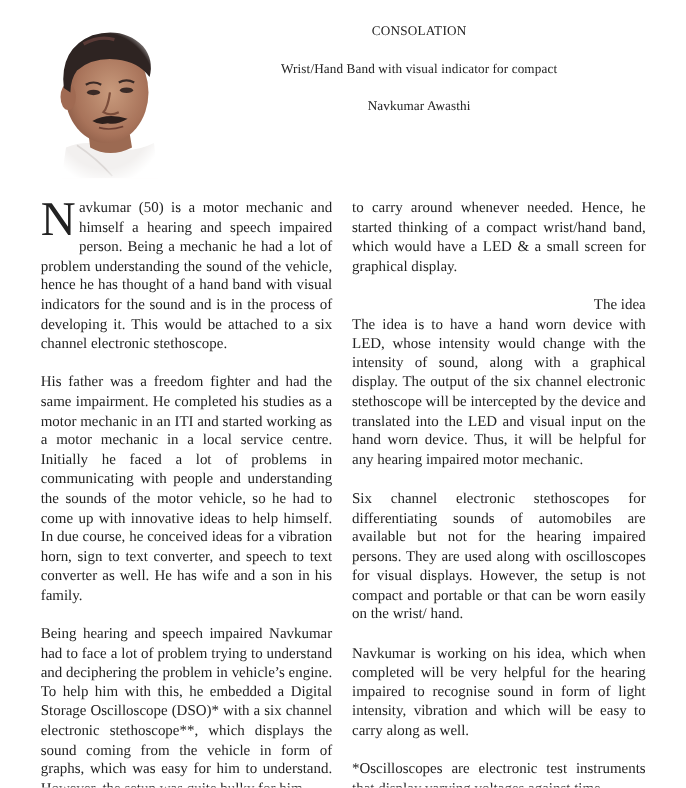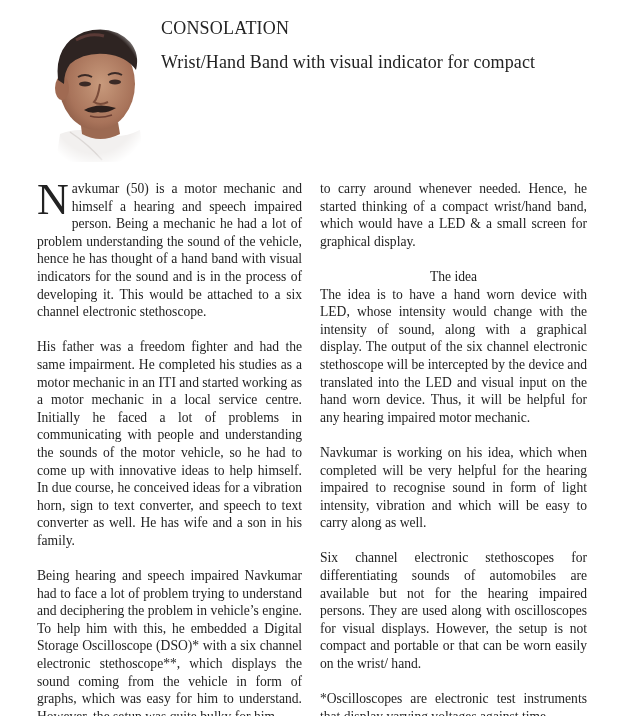--- a/index.html
+++ b/index.html
@@ -5,21 +5,21 @@
   html, body { margin: 0; padding: 0; background: #ffffff; }
   body {
     width: 624px; height: 716px; overflow: hidden; position: relative;
     font-family: "Liberation Serif", serif; color: #232323;
   }
   .photo {
     position: absolute; left: 40px; top: 22px; width: 110px; height: 140px;
   }
   .header {
     position: absolute; left: 161px; top: 20px; width: 440px;
-    font-size: 18px; line-height: 17px; letter-spacing: 0.1px;
+    font-size: 12px; line-height: 17px; letter-spacing: 0.1px; text-align: center;
   }
   .header p { margin: 0; }
   .header .gap { height: 17px; }
   .header .section { letter-spacing: 0.2px; }
   .col {
     position: absolute; top: 180px;
     font-size: 13.6px; line-height: 17.6px;
     text-align: justify; hyphens: none;
   }
   .col-left { left: 37px; width: 265px; }
@@ -72,28 +72,29 @@
     <path d="M50 94 Q60 97 72 93" stroke="#6b3e32" stroke-width="1.5" fill="none"></path>
     <rect x="0" y="0" width="110" height="140" fill="url(#fade)"></rect>
   </svg>
 </div>
 
 <div class="header">
   <p class="section">CONSOLATION</p>
   <div class="gap"></div>
   <p>Wrist/Hand Band with visual indicator for compact</p>
   <div class="gap"></div>
+  <p>Navkumar  Awasthi</p>
 </div>
 
 <div class="col col-left">
   <p><span class="dropcap">N</span><span>avkumar (50) is a motor mechanic and himself a hearing and speech impaired person. Being a mechanic he had a lot of problem understanding the sound of the vehicle, hence he has thought of a hand band with visual indicators for the sound and is in the process of developing it. This would be attached to a six channel electronic stethoscope.</span></p>
   <p>His father was a freedom fighter and had the same impairment. He completed his studies as a motor mechanic in an ITI and started working as a motor mechanic in a local service centre. Initially he faced a lot of problems in communicating with people and understanding the sounds of the motor vehicle, so he had to come up with innovative ideas to help himself. In due course, he conceived ideas for a vibration horn, sign to text converter, and speech to text converter as well. He has wife and a son in his family.</p>
   <p class="tight">Being hearing and speech impaired Navkumar had to face a lot of problem trying to understand and deciphering the problem in vehicle’s engine. To help him with this, he embedded a Digital Storage Oscilloscope (DSO)* with a six channel electronic stethoscope**, which displays the sound coming from the vehicle in form of graphs, which was easy for him to understand. However, the setup was quite bulky for him</p>
 </div>
 
 <div class="col col-right">
   <p>to carry around whenever needed. Hence, he started thinking of a compact wrist/hand band, which would have a LED &amp; a small screen for graphical display.</p>
-  <p class="tight" style="text-align:center">The idea</p>
+  <p class="tight" style="text-align:right">The idea</p>
   <p>The idea is to have a hand worn device with LED, whose intensity would change with the intensity of sound, along with a graphical display. The output of the six channel electronic stethoscope will be intercepted by the device and translated into the LED and visual input on the hand worn device. Thus, it will be helpful for any hearing impaired motor mechanic.</p>
+  <p>Six channel electronic stethoscopes for differentiating sounds of automobiles are available but not for the hearing impaired persons. They are used along with oscilloscopes for visual displays. However, the setup is not compact and portable or that can be worn easily on the wrist/ hand.</p>
   <p>Navkumar is working on his idea, which when completed will be very helpful for the hearing impaired to recognise sound in form of light intensity, vibration and which will be easy to carry along as well.</p>
-  <p>Six channel electronic stethoscopes for differentiating sounds of automobiles are available but not for the hearing impaired persons. They are used along with oscilloscopes for visual displays. However, the setup is not compact and portable or that can be worn easily on the wrist/ hand.</p>
   <p class="tight">*Oscilloscopes are electronic test instruments that display varying voltages against time</p>
 </div>
 
 </body></html>

